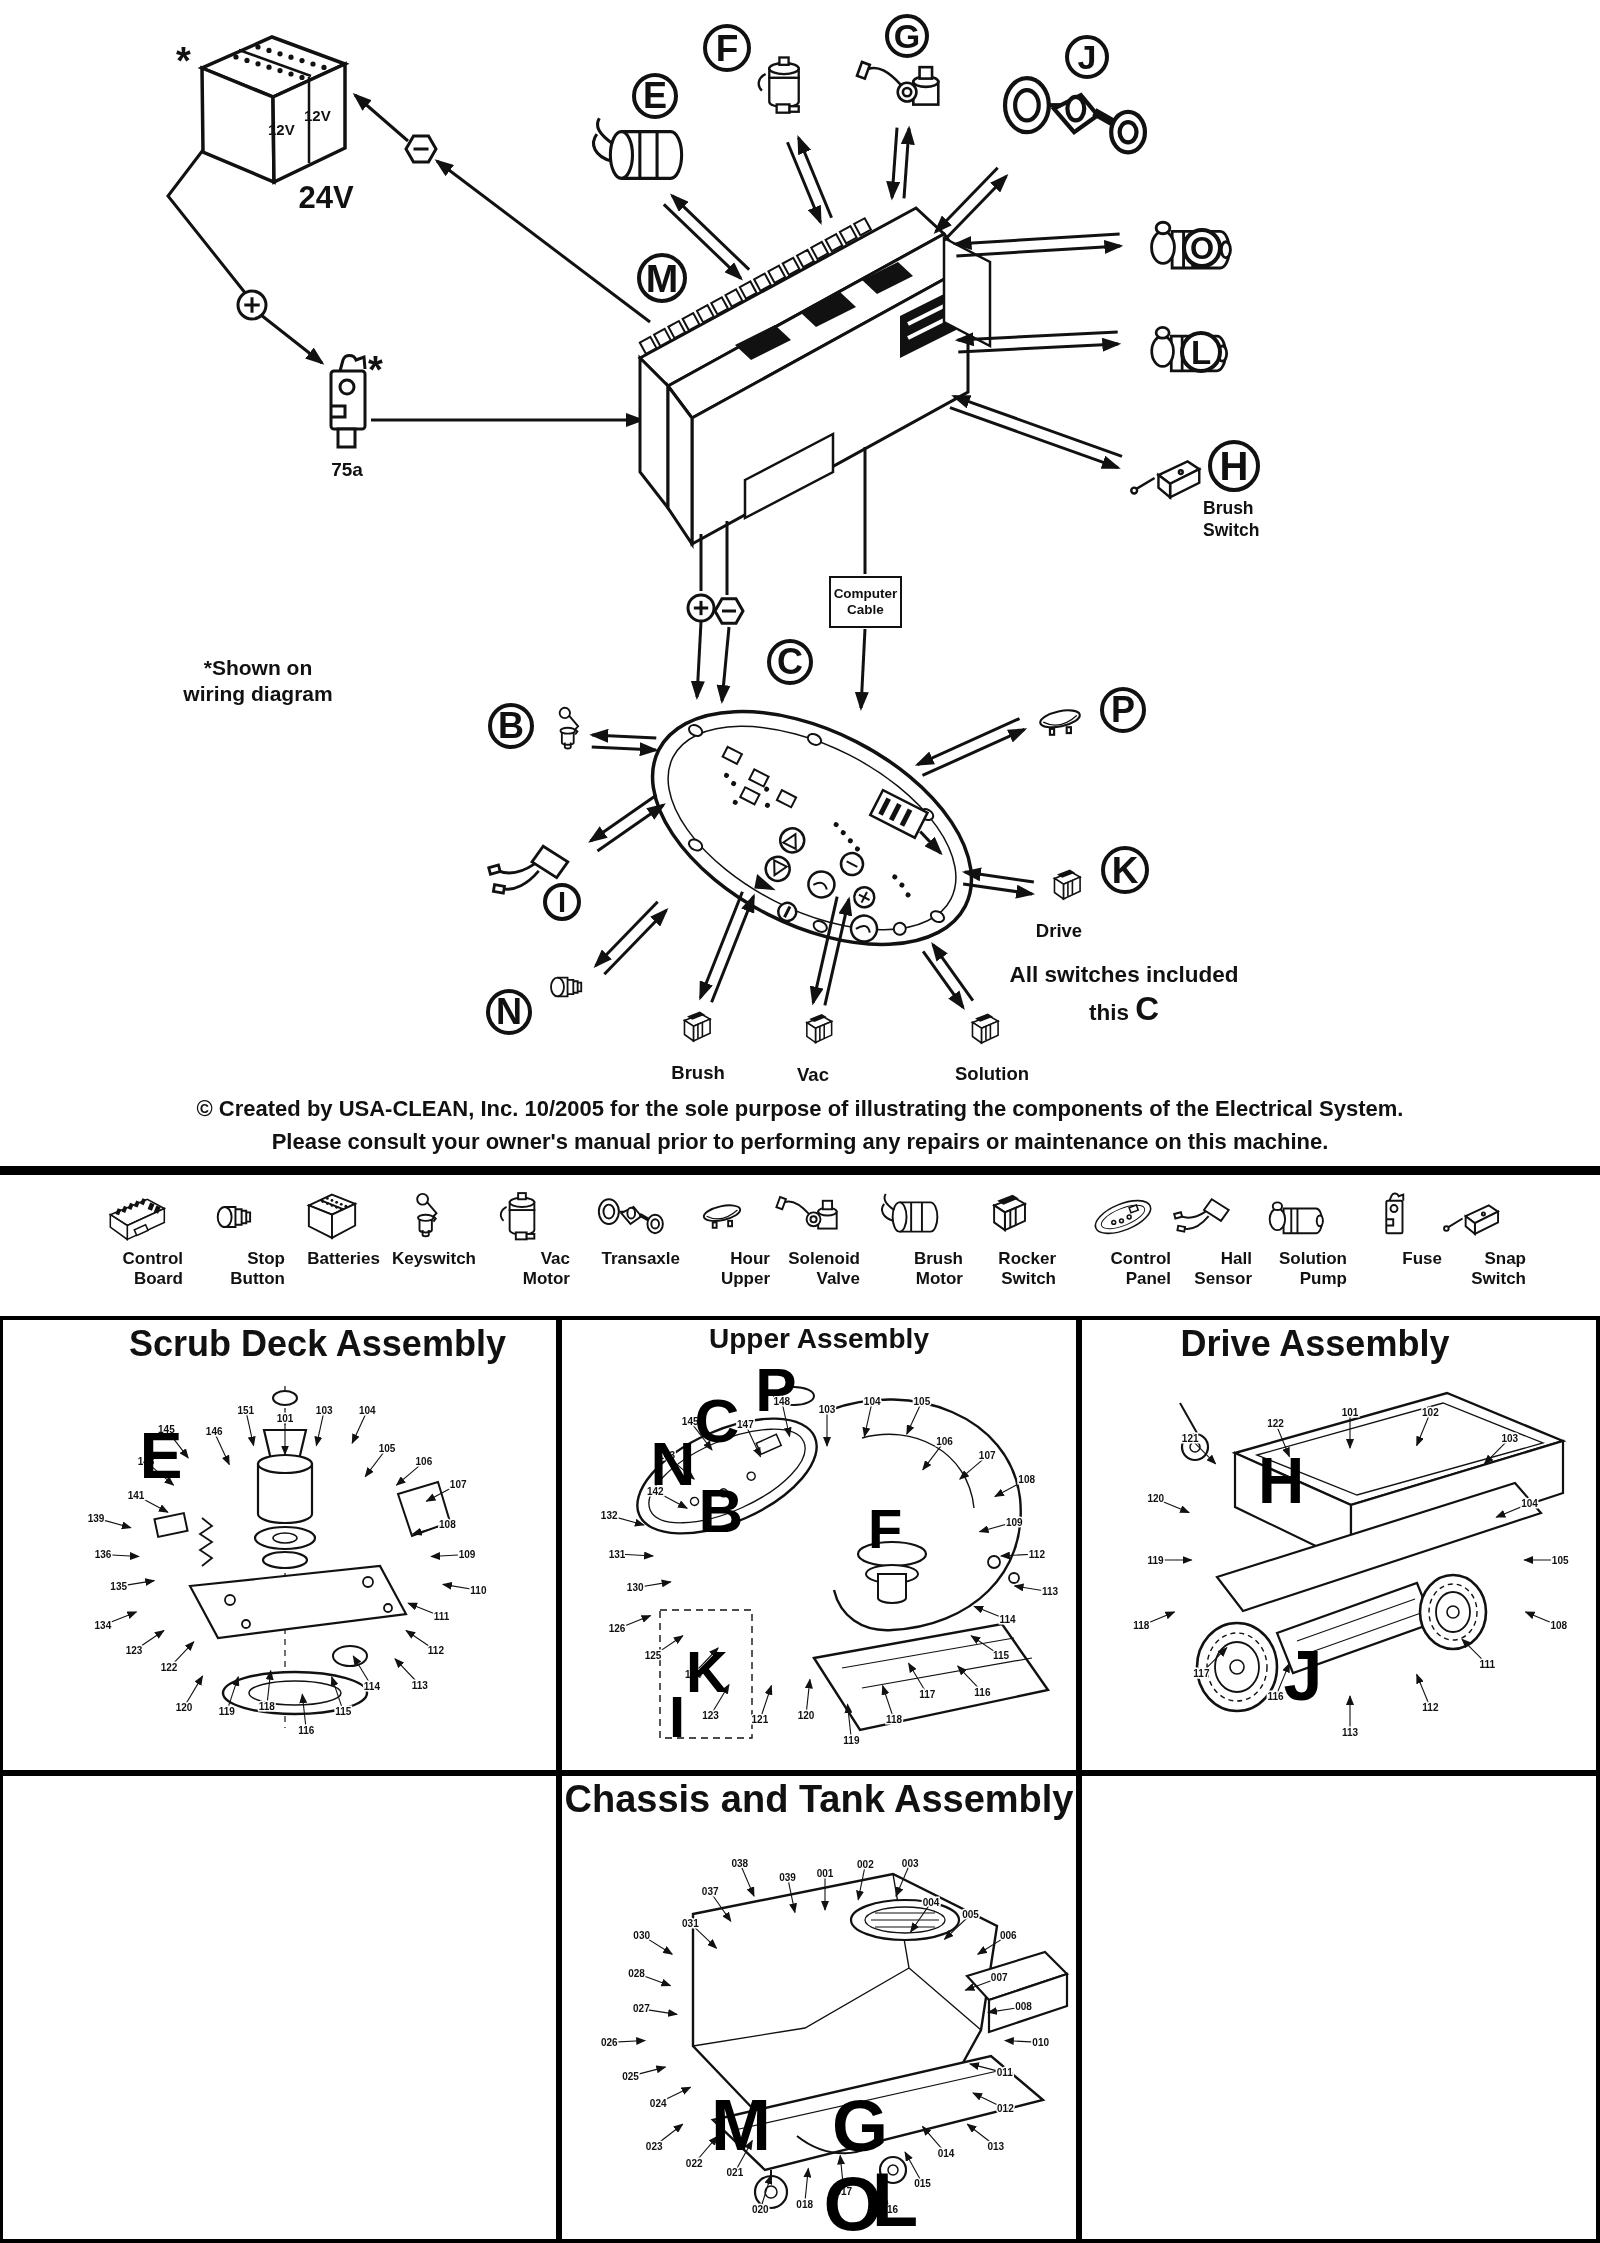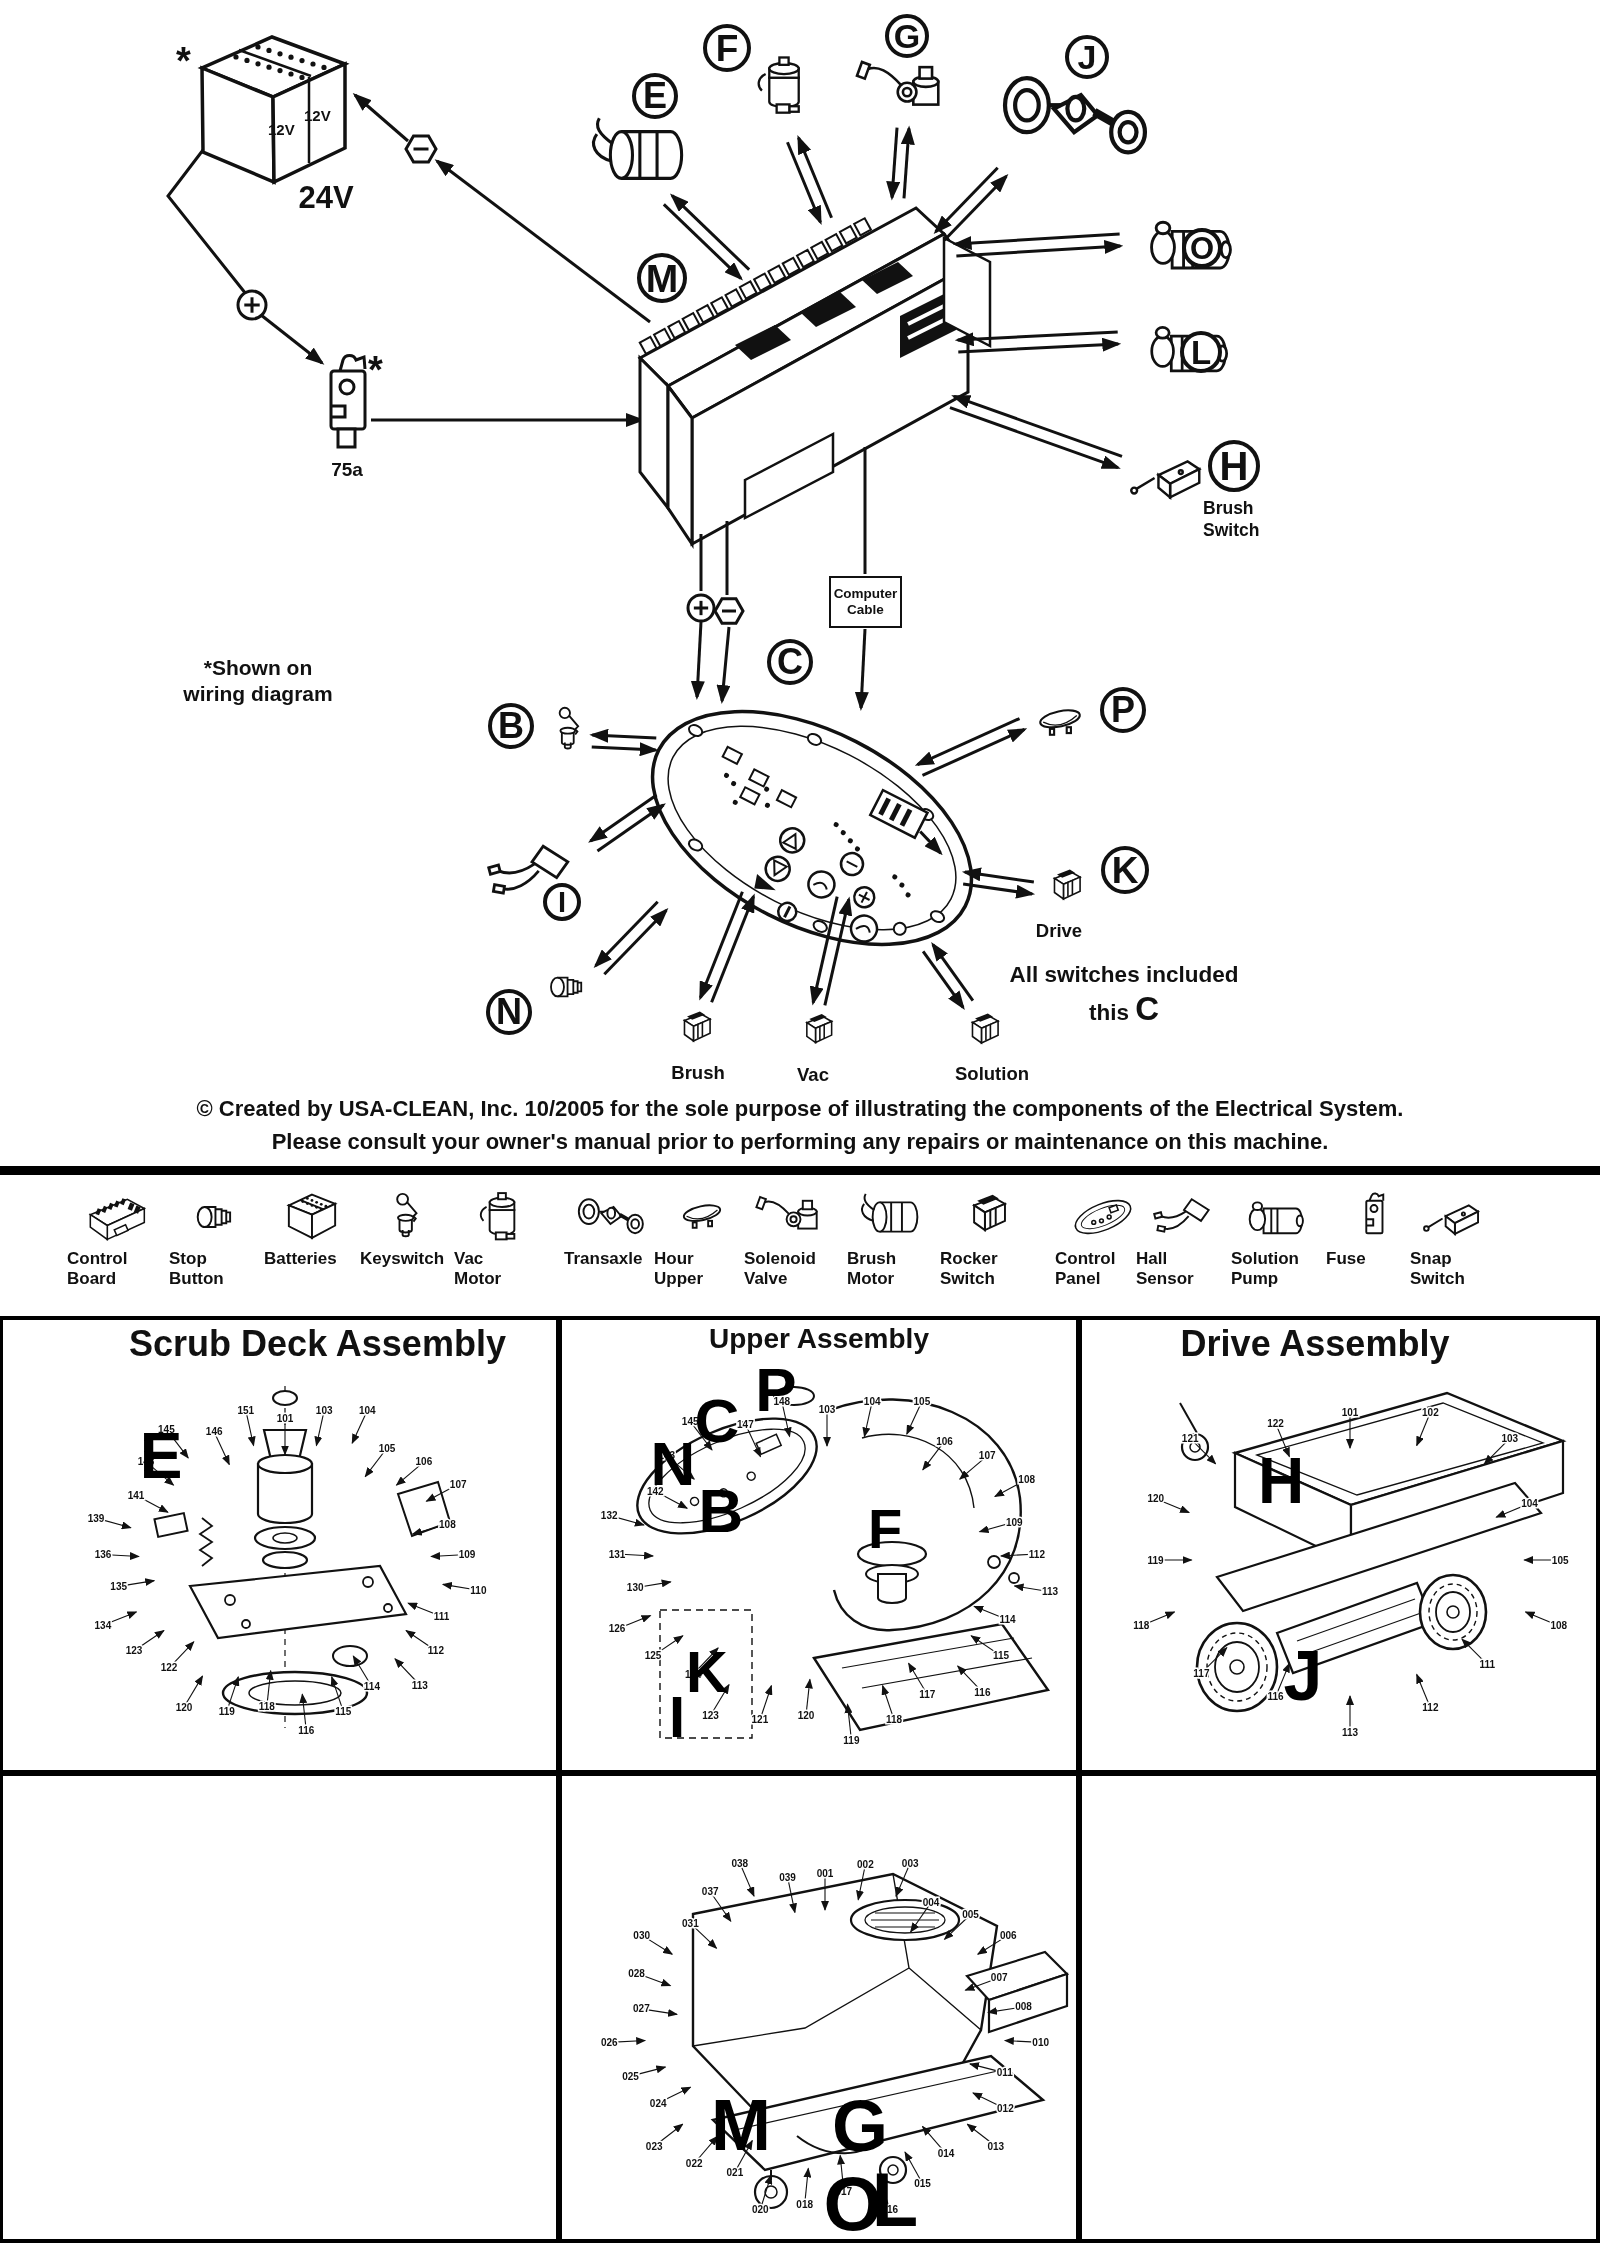--- a/index.html
+++ b/index.html
@@ -9,21 +9,21 @@
   .abs{position:absolute}
   .b{font-weight:bold}
   .ctr{transform:translateX(-50%);text-align:center}
   svg text{font-family:"Liberation Sans",sans-serif}
   .callout{position:absolute;display:flex;align-items:center;justify-content:center;
            border:4px solid #111;border-radius:50%;background:#fff;font-weight:bold;
            color:#111;z-index:6;transform:translate(-50%,-50%);line-height:1}
   .bigletter{position:absolute;font-weight:bold;color:#000;transform:translate(-50%,-50%);
              line-height:1;z-index:5}
   .hline,.vline{position:absolute;background:#000}
-  .legend-item{position:absolute;width:116px;transform:translateX(-50%);text-align:left}
+  .legend-item{position:absolute;width:116px;transform:translateX(-50%);text-align:right}
   .legend-item .lbl{font-size:17px;font-weight:bold;line-height:20px;margin-top:1px;white-space:pre-line}
   .asm-title{position:absolute;font-weight:bold;text-align:center;letter-spacing:0}
   .cc-box{position:absolute;border:2.5px solid #111;background:#fff;text-align:center;
           font-weight:bold;font-size:13.5px;line-height:16px;display:flex;flex-direction:column;
           justify-content:center;z-index:4}
   .copy{position:absolute;width:100%;text-align:center;font-weight:bold;font-size:22px}
 </style>
 </head>
 <body>
 
@@ -509,20 +509,21 @@
   <div class="vline" style="left:556px;top:1316px;width:6px;height:927px"></div>
   <div class="vline" style="left:1076px;top:1316px;width:6px;height:927px"></div>
   <div class="hline" style="left:0;top:1770px;width:1600px;height:6px"></div>
   <div class="vline" style="left:0;top:1316px;width:3px;height:927px"></div>
   <div class="vline" style="left:1596px;top:1316px;width:4px;height:927px"></div>
   <div class="hline" style="left:0;top:2239px;width:1600px;height:4px"></div>
 
   <div class="asm-title" style="left:3px;top:1323px;width:629px;font-size:36px">Scrub Deck Assembly</div>
   <div class="asm-title" style="left:562px;top:1323px;width:514px;font-size:28px">Upper Assembly</div>
   <div class="asm-title" style="left:1082px;top:1323px;width:466px;font-size:36px">Drive Assembly</div>
+  <div class="asm-title" style="left:562px;top:1778px;width:514px;font-size:38px">Chassis and Tank Assembly</div>
 
   <svg id="svg-scrub" class="abs" style="left:40px;top:1368px" width="480" height="392" viewBox="0 0 480 392">
       <defs>
   <marker id="ahS" markerUnits="userSpaceOnUse" markerWidth="19" markerHeight="14" refX="16" refY="7" orient="auto">
           <polygon points="0,0 19,7 0,14" fill="#111"></polygon>
         </marker>
   <marker id="asS" markerUnits="userSpaceOnUse" markerWidth="10" markerHeight="8" refX="9" refY="4" orient="auto">
           <polygon points="0,0 10,4 0,8" fill="#111"></polygon>
         </marker>
   </defs>

